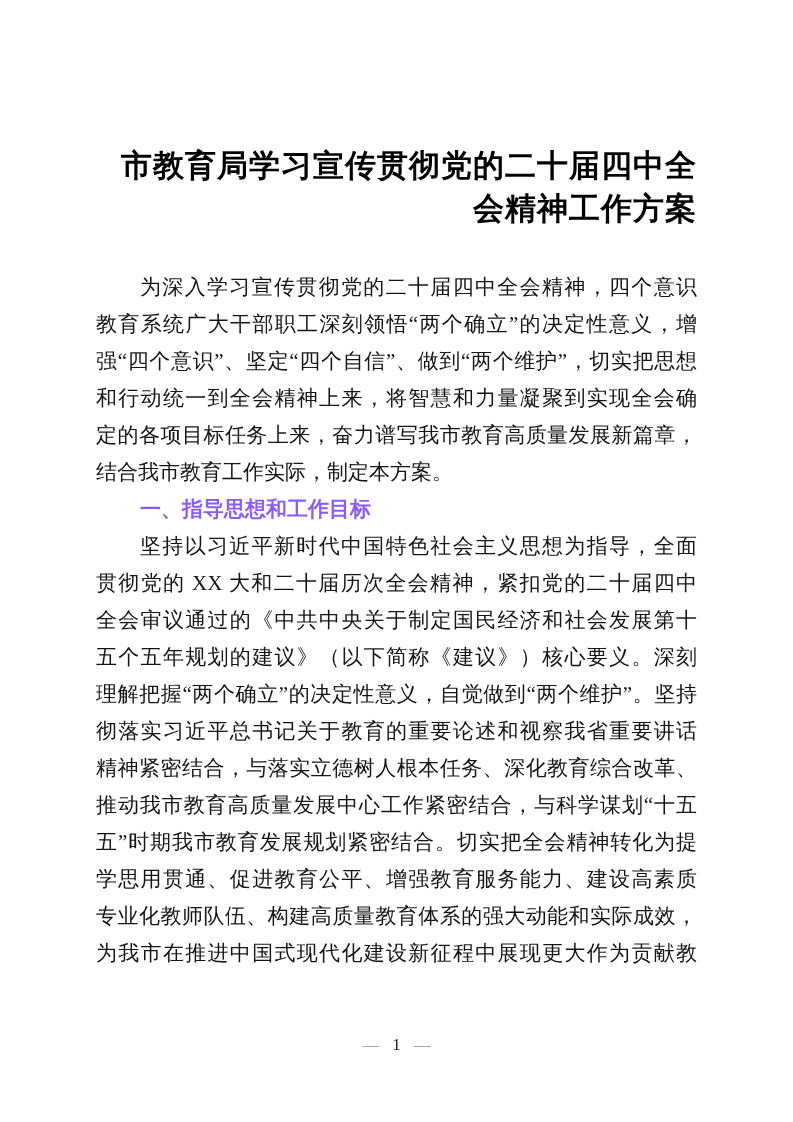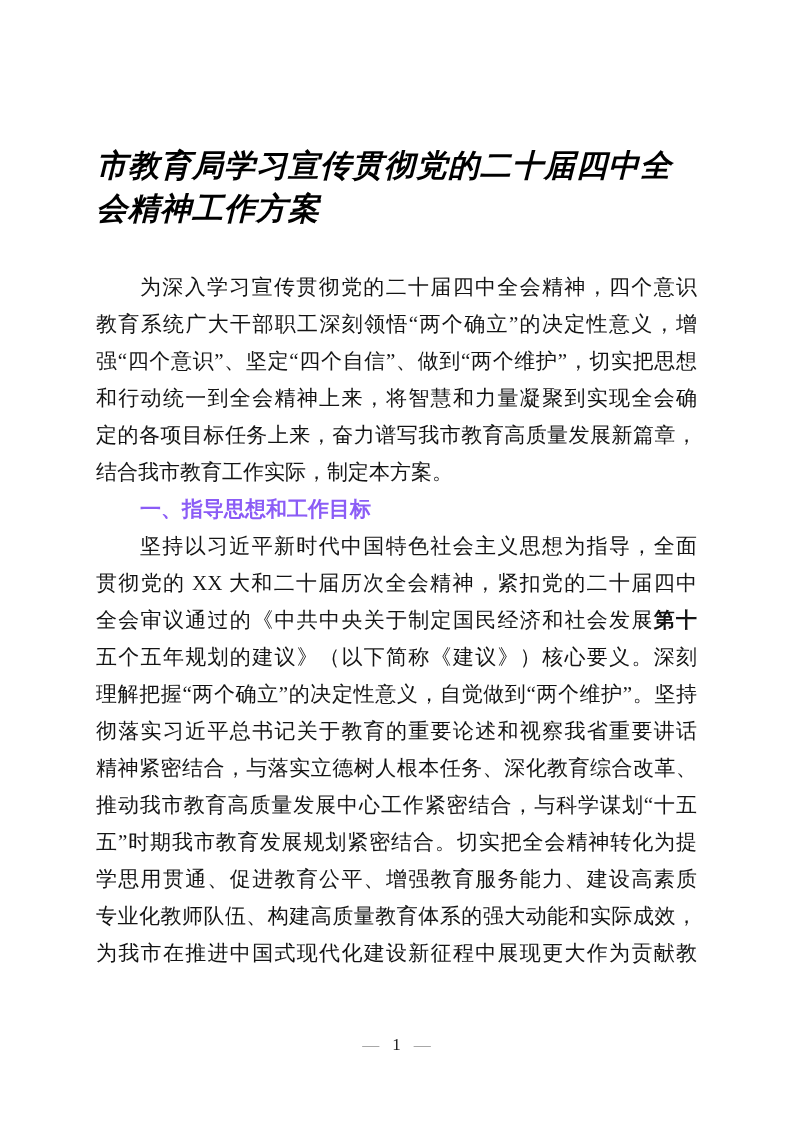--- a/index.html
+++ b/index.html
@@ -14,27 +14,26 @@
     background: #ffffff;
     overflow: hidden;
     font-family: "Liberation Serif", "DejaVu Serif", serif;
     color: #141414;
   }
   .doc-title {
     position: absolute;
     left: 96px;
     top: 144px;
     width: 601px;
-    text-align: left;
+    text-align: right;
     font-size: 31px;
     line-height: 43px;
     font-weight: 700;
     letter-spacing: 1px;
     color: #000000;
-    font-style: italic;
   }
   .doc-body {
     position: absolute;
     left: 96px;
     top: 269px;
     width: 601px;
     font-size: 21px;
     line-height: 37px;
   }
   .bline {
@@ -48,21 +47,21 @@
     padding-left: 44px;
   }
   .bline.no-stretch {
     text-align-last: left;
   }
   .bline.heading {
     font-weight: 700;
     color: #8b5cf6;
   }
   .bline .b {
-    font-weight: 700;
+    font-weight: 400;
     margin-top: 20px;
   }
   .page-footer {
     position: absolute;
     left: 0;
     top: 1033px;
     width: 793px;
     text-align: center;
     font-size: 17px;
     line-height: 24px;

